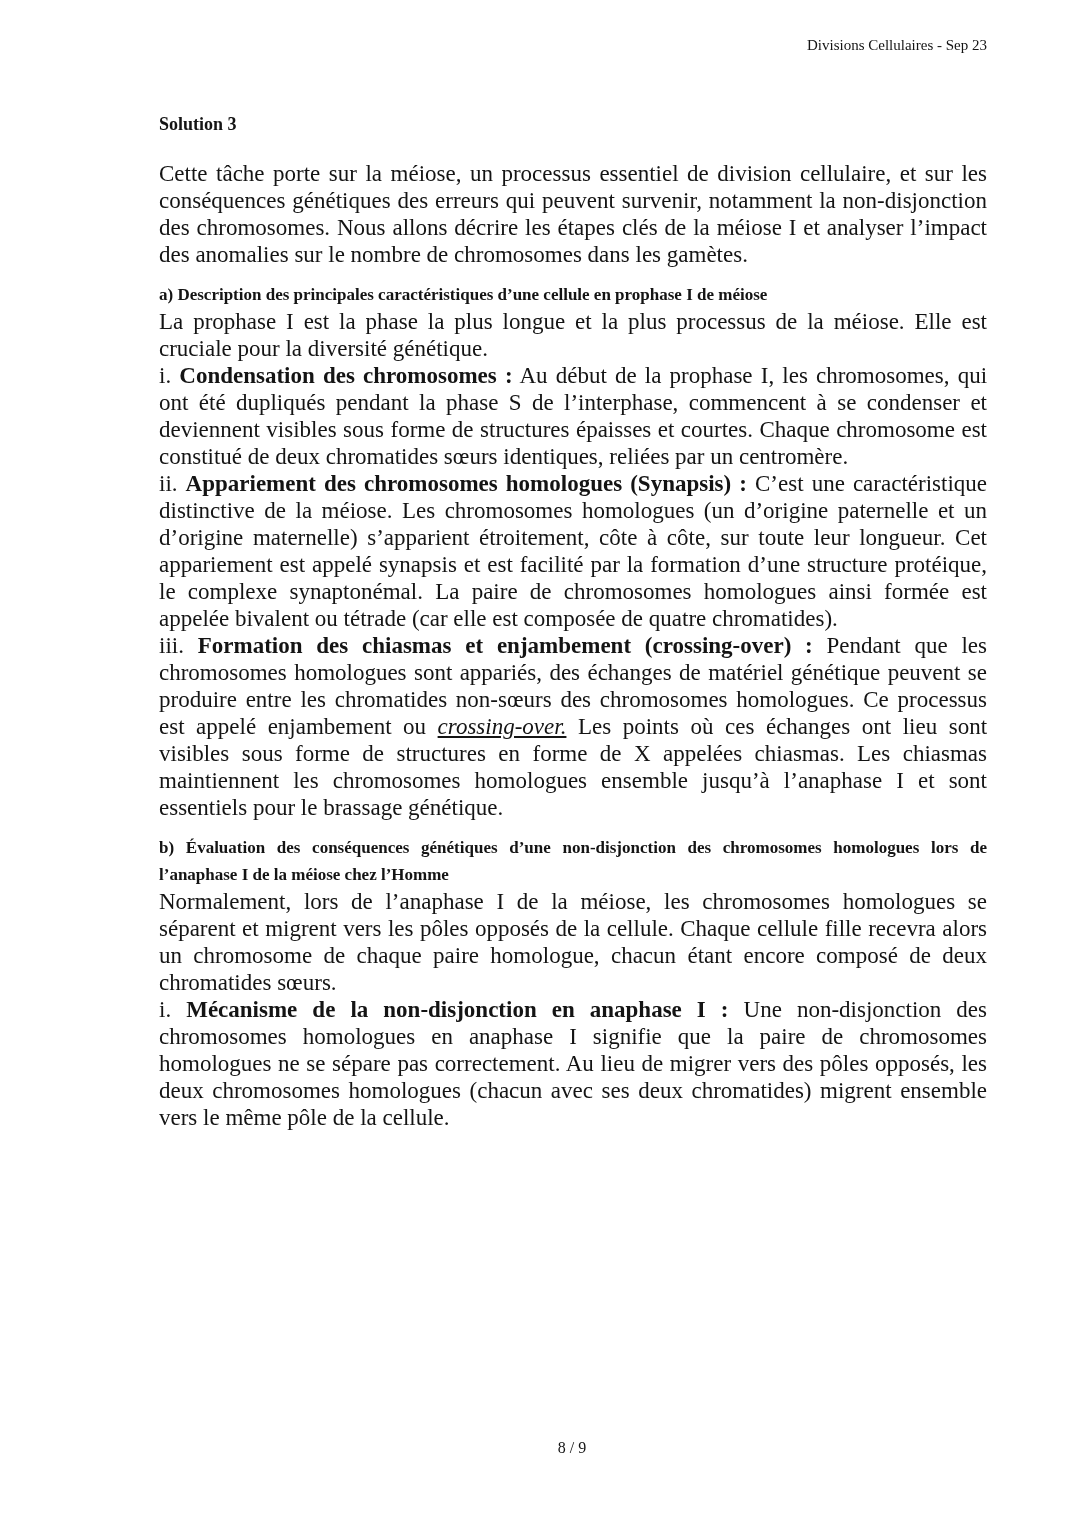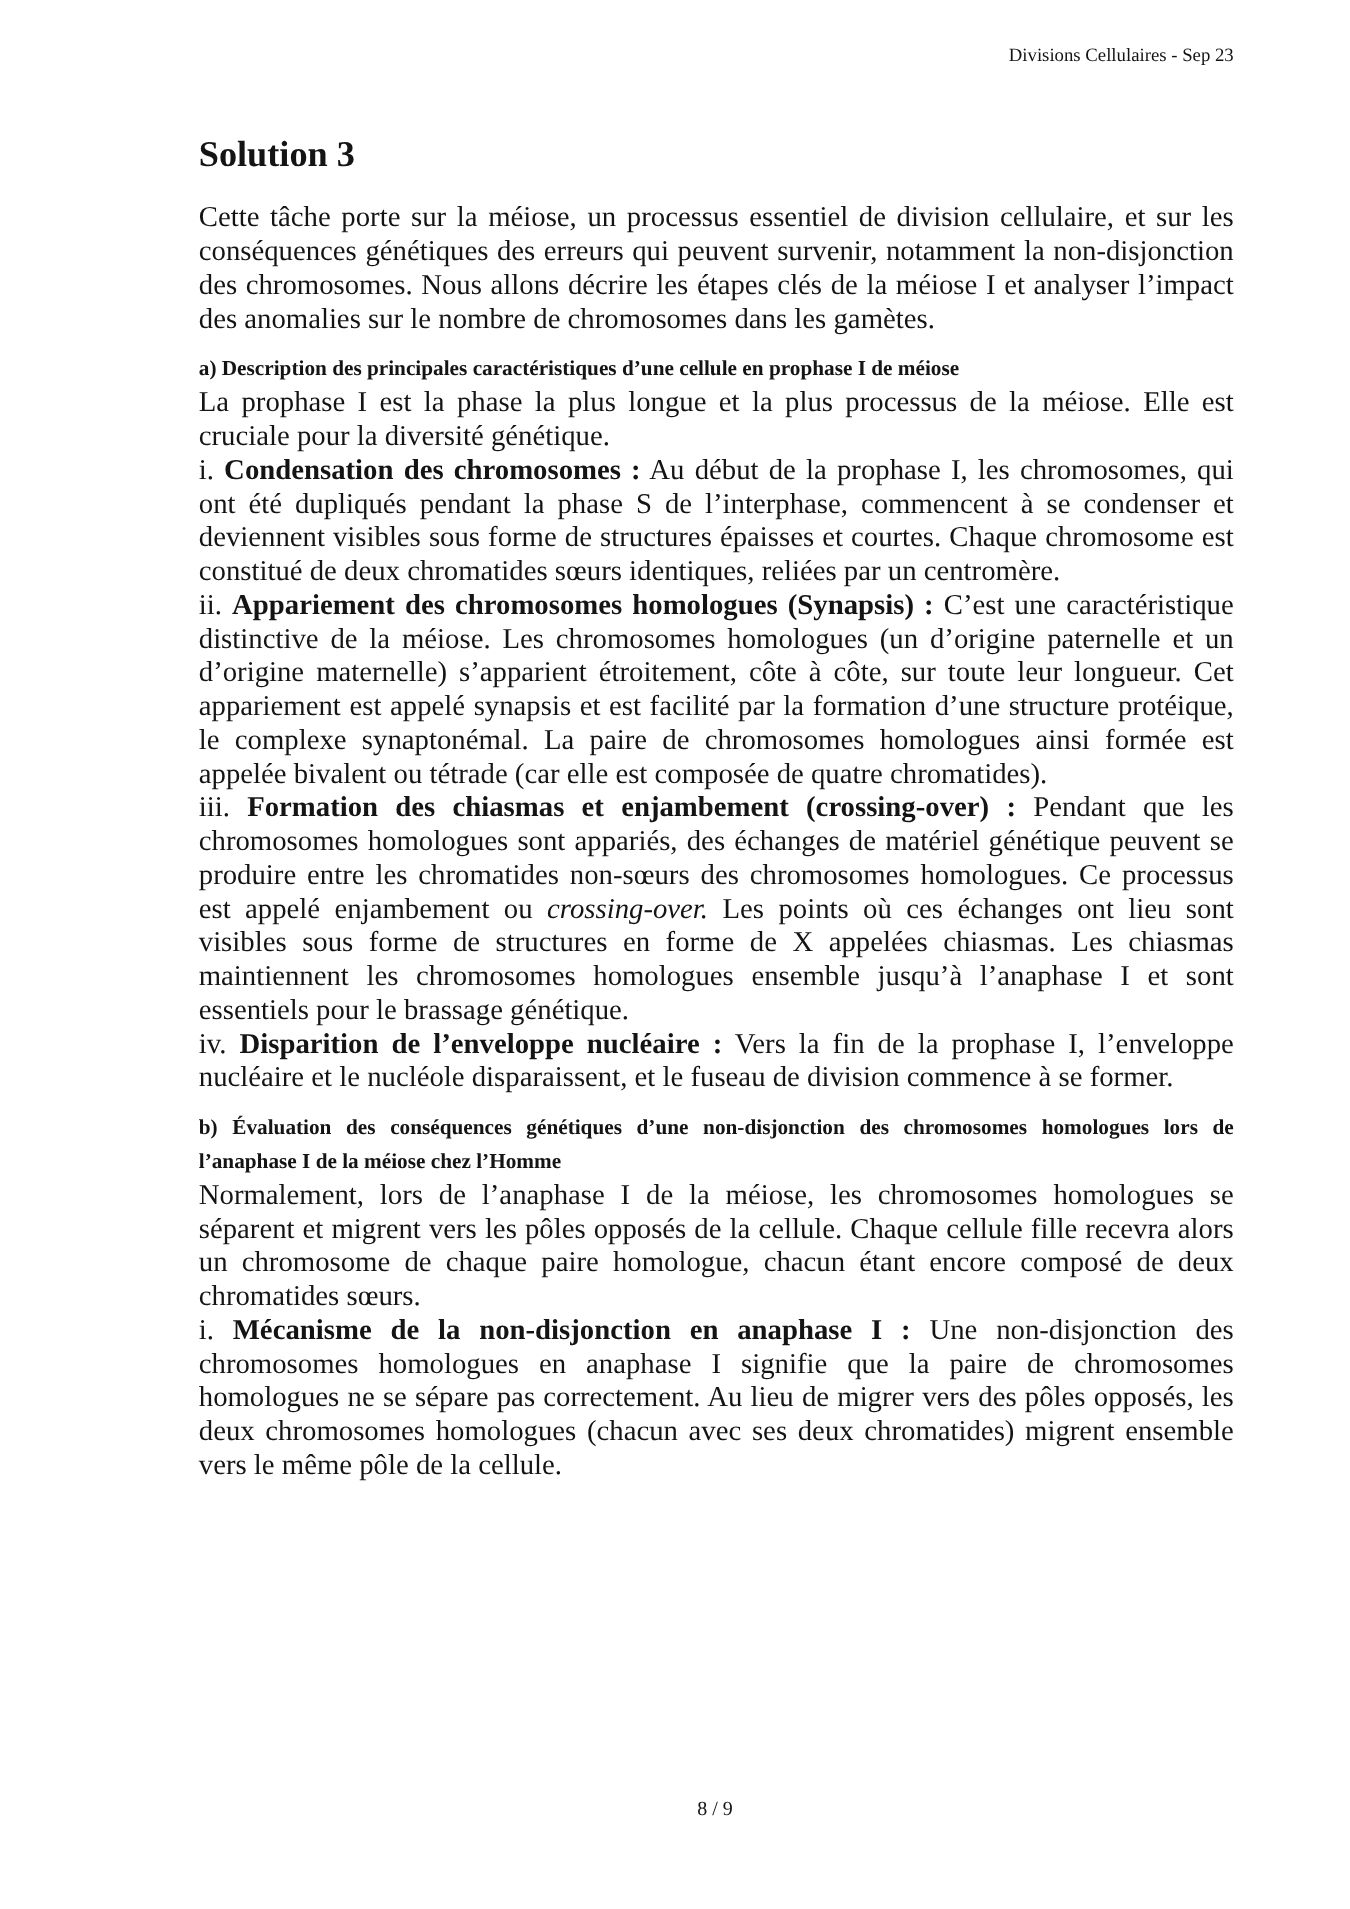--- a/index.html
+++ b/index.html
@@ -22,21 +22,21 @@
     padding: 36px 125px 0 127px;
     margin-left: 32px;
   }
   .page-header {
     text-align: right;
     font-size: 15px;
     line-height: 18px;
     color: #141414;
   }
   .doc-title {
-    font-size: 29px;
+    font-size: 18px;
     font-weight: bold;
     margin: 56px 0 22px 0;
     line-height: 28px;
   }
   p.para {
     font-size: 23px;
     line-height: 27px;
     text-align: justify;
     margin: 0;
   }
@@ -48,20 +48,21 @@
     margin: 13px 0 0 0;
   }
   .item {
     margin-top: 28px;
   }
   .item b {
     font-weight: bold;
   }
   .ital {
     font-style: italic;
+    text-decoration: underline;
   }
   .mathvar {
     font-style: italic;
   }
   .page-footer {
     position: absolute;
     left: 0;
     right: 0;
     bottom: 70px;
     text-align: center;
@@ -98,25 +99,20 @@
   </p>
 
   <p class="para item">
     <span>iii.</span>
     <b>Formation des chiasmas et enjambement (crossing-over) :</b>
     <span>Pendant que les chromosomes homologues sont appariés, des échanges de matériel génétique peuvent se produire entre les chromatides non-sœurs des chromosomes homologues. Ce processus est appelé enjambement ou</span>
     <i class="ital">crossing-over.</i>
     <span>Les points où ces échanges ont lieu sont visibles sous forme de structures en forme de X appelées chiasmas. Les chiasmas maintiennent les chromosomes homologues ensemble jusqu’à l’anaphase I et sont essentiels pour le brassage génétique.</span>
   </p>
 
-  <p class="para item">
-    <span>iv.</span>
-    <b>Disparition de l’enveloppe nucléaire :</b>
-    <span>Vers la fin de la prophase I, l’enveloppe nucléaire et le nucléole disparaissent, et le fuseau de division commence à se former.</span>
-  </p>
 
   <h2 class="section-heading">b) Évaluation des conséquences génétiques d’une non-disjonction des chromosomes homologues lors de l’anaphase I de la méiose chez l’Homme</h2>
   <p class="para">Normalement, lors de l’anaphase I de la méiose, les chromosomes homologues se séparent et migrent vers les pôles opposés de la cellule. Chaque cellule fille recevra alors un chromosome de chaque paire homologue, chacun étant encore composé de deux chromatides sœurs.</p>
 
   <p class="para item">
     <span>i.</span>
     <b>Mécanisme de la non-disjonction en anaphase I :</b>
     <span>Une non-disjonction des chromosomes homologues en anaphase I signifie que la paire de chromosomes homologues ne se sépare pas correctement. Au lieu de migrer vers des pôles opposés, les deux chromosomes homologues (chacun avec ses deux chromatides) migrent ensemble vers le même pôle de la cellule.</span>
   </p>
 

